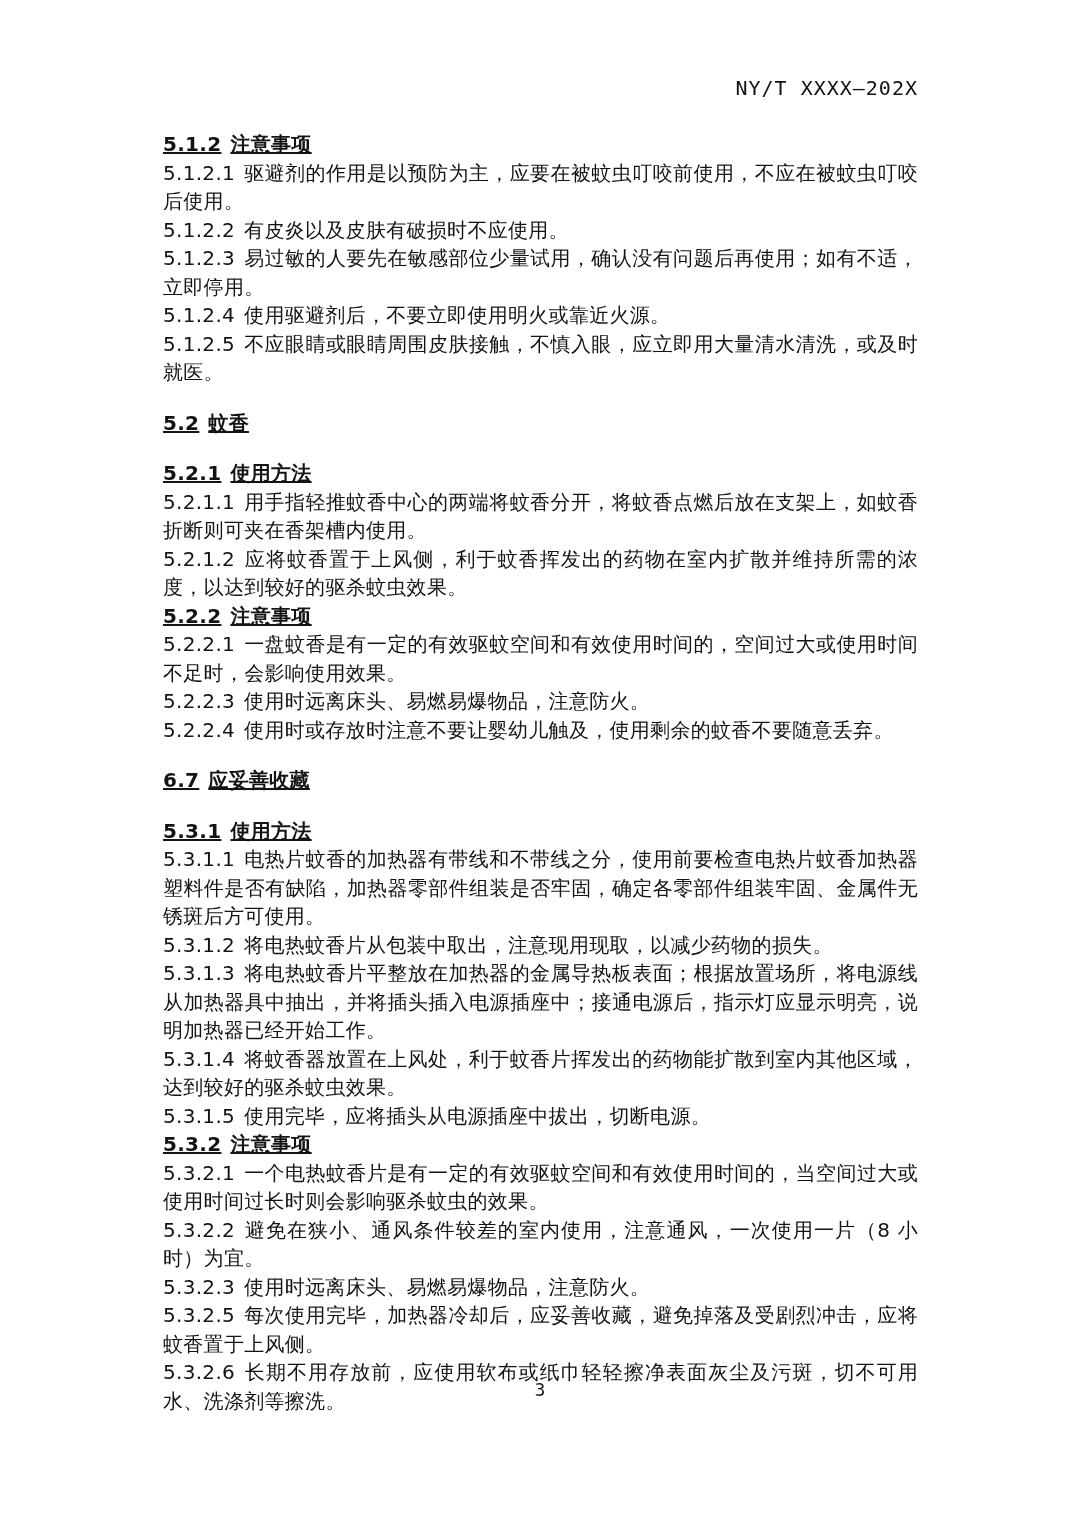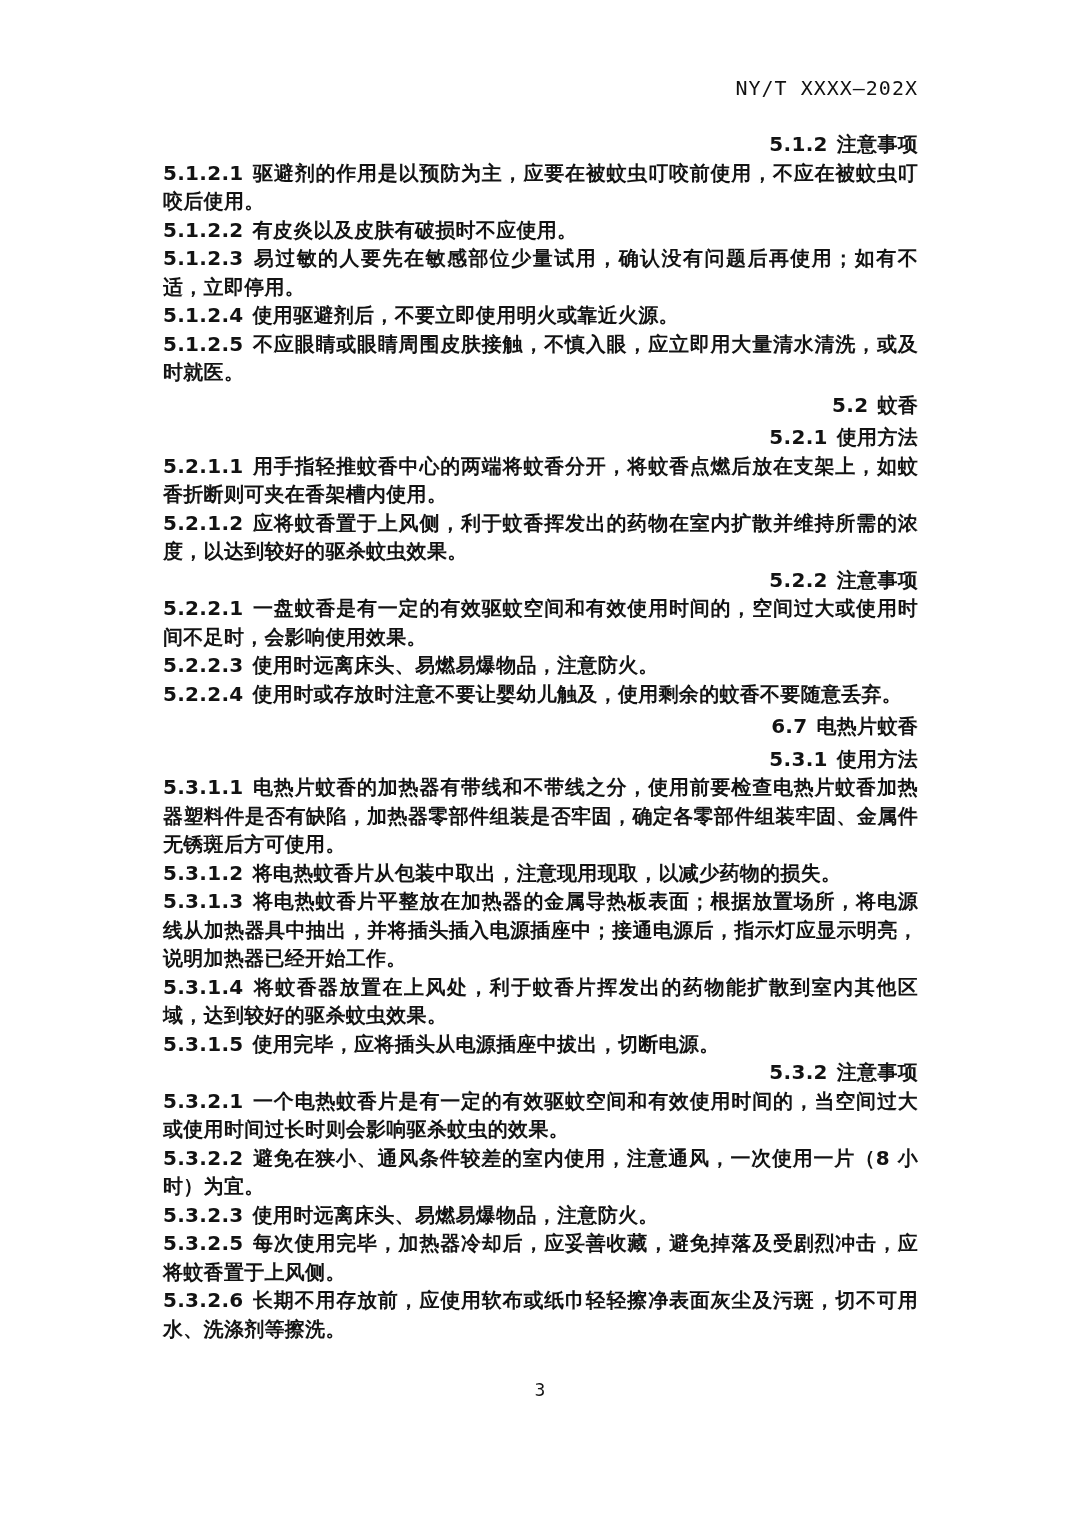--- a/index.html
+++ b/index.html
@@ -30,24 +30,24 @@
     font-size: 20px;
     line-height: 28.5px;
     letter-spacing: 0.3px;
     text-align: justify;
   }
   .content p, .content h2, .content h3 {
     margin: 0;
     padding: 0;
     font-size: 20px;
     line-height: 28.5px;
-    font-weight: bold;
+    font-weight: normal;
   }
-  .content h2 { margin: 4px 0; }
-  .content h2, .content h3 { font-weight: bold; text-align: right; }
+  .content h2 { margin: 22px 0; }
+  .content h2, .content h3 { font-weight: bold; text-align: left; text-decoration: underline; }
   .clause-num { margin-right: 9px; white-space: nowrap; }
   .footer {
     position: absolute;
     top: 1380px;
     left: 0;
     width: 100%;
     text-align: center;
     font-size: 17px;
     color: #111111;
   }
@@ -66,21 +66,21 @@
       <p><span class="clause-num">5.1.2.4</span><span>使用驱避剂后，不要立即使用明火或靠近火源。</span></p>
       <p><span class="clause-num">5.1.2.5</span><span>不应眼睛或眼睛周围皮肤接触，不慎入眼，应立即用大量清水清洗，或及时就医。</span></p>
       <h2><span class="clause-num">5.2</span><span>蚊香</span></h2>
       <h3><span class="clause-num">5.2.1</span><span>使用方法</span></h3>
       <p><span class="clause-num">5.2.1.1</span><span>用手指轻推蚊香中心的两端将蚊香分开，将蚊香点燃后放在支架上，如蚊香折断则可夹在香架槽内使用。</span></p>
       <p><span class="clause-num">5.2.1.2</span><span>应将蚊香置于上风侧，利于蚊香挥发出的药物在室内扩散并维持所需的浓度，以达到较好的驱杀蚊虫效果。</span></p>
       <h3><span class="clause-num">5.2.2</span><span>注意事项</span></h3>
       <p><span class="clause-num">5.2.2.1</span><span>一盘蚊香是有一定的有效驱蚊空间和有效使用时间的，空间过大或使用时间不足时，会影响使用效果。</span></p>
       <p><span class="clause-num">5.2.2.3</span><span>使用时远离床头、易燃易爆物品，注意防火。</span></p>
       <p><span class="clause-num">5.2.2.4</span><span>使用时或存放时注意不要让婴幼儿触及，使用剩余的蚊香不要随意丢弃。</span></p>
-      <h2><span class="clause-num">6.7</span><span>电热片蚊香</span></h2>
+      <h2><span class="clause-num">6.7</span><span>应妥善收藏</span></h2>
       <h3><span class="clause-num">5.3.1</span><span>使用方法</span></h3>
       <p><span class="clause-num">5.3.1.1</span><span>电热片蚊香的加热器有带线和不带线之分，使用前要检查电热片蚊香加热器塑料件是否有缺陷，加热器零部件组装是否牢固，确定各零部件组装牢固、金属件无锈斑后方可使用。</span></p>
       <p><span class="clause-num">5.3.1.2</span><span>将电热蚊香片从包装中取出，注意现用现取，以减少药物的损失。</span></p>
       <p><span class="clause-num">5.3.1.3</span><span>将电热蚊香片平整放在加热器的金属导热板表面；根据放置场所，将电源线从加热器具中抽出，并将插头插入电源插座中；接通电源后，指示灯应显示明亮，说明加热器已经开始工作。</span></p>
       <p><span class="clause-num">5.3.1.4</span><span>将蚊香器放置在上风处，利于蚊香片挥发出的药物能扩散到室内其他区域，达到较好的驱杀蚊虫效果。</span></p>
       <p><span class="clause-num">5.3.1.5</span><span>使用完毕，应将插头从电源插座中拔出，切断电源。</span></p>
       <h3><span class="clause-num">5.3.2</span><span>注意事项</span></h3>
       <p><span class="clause-num">5.3.2.1</span><span>一个电热蚊香片是有一定的有效驱蚊空间和有效使用时间的，当空间过大或使用时间过长时则会影响驱杀蚊虫的效果。</span></p>
       <p><span class="clause-num">5.3.2.2</span><span>避免在狭小、通风条件较差的室内使用，注意通风，一次使用一片（8 小时）为宜。</span></p>
       <p><span class="clause-num">5.3.2.3</span><span>使用时远离床头、易燃易爆物品，注意防火。</span></p>

